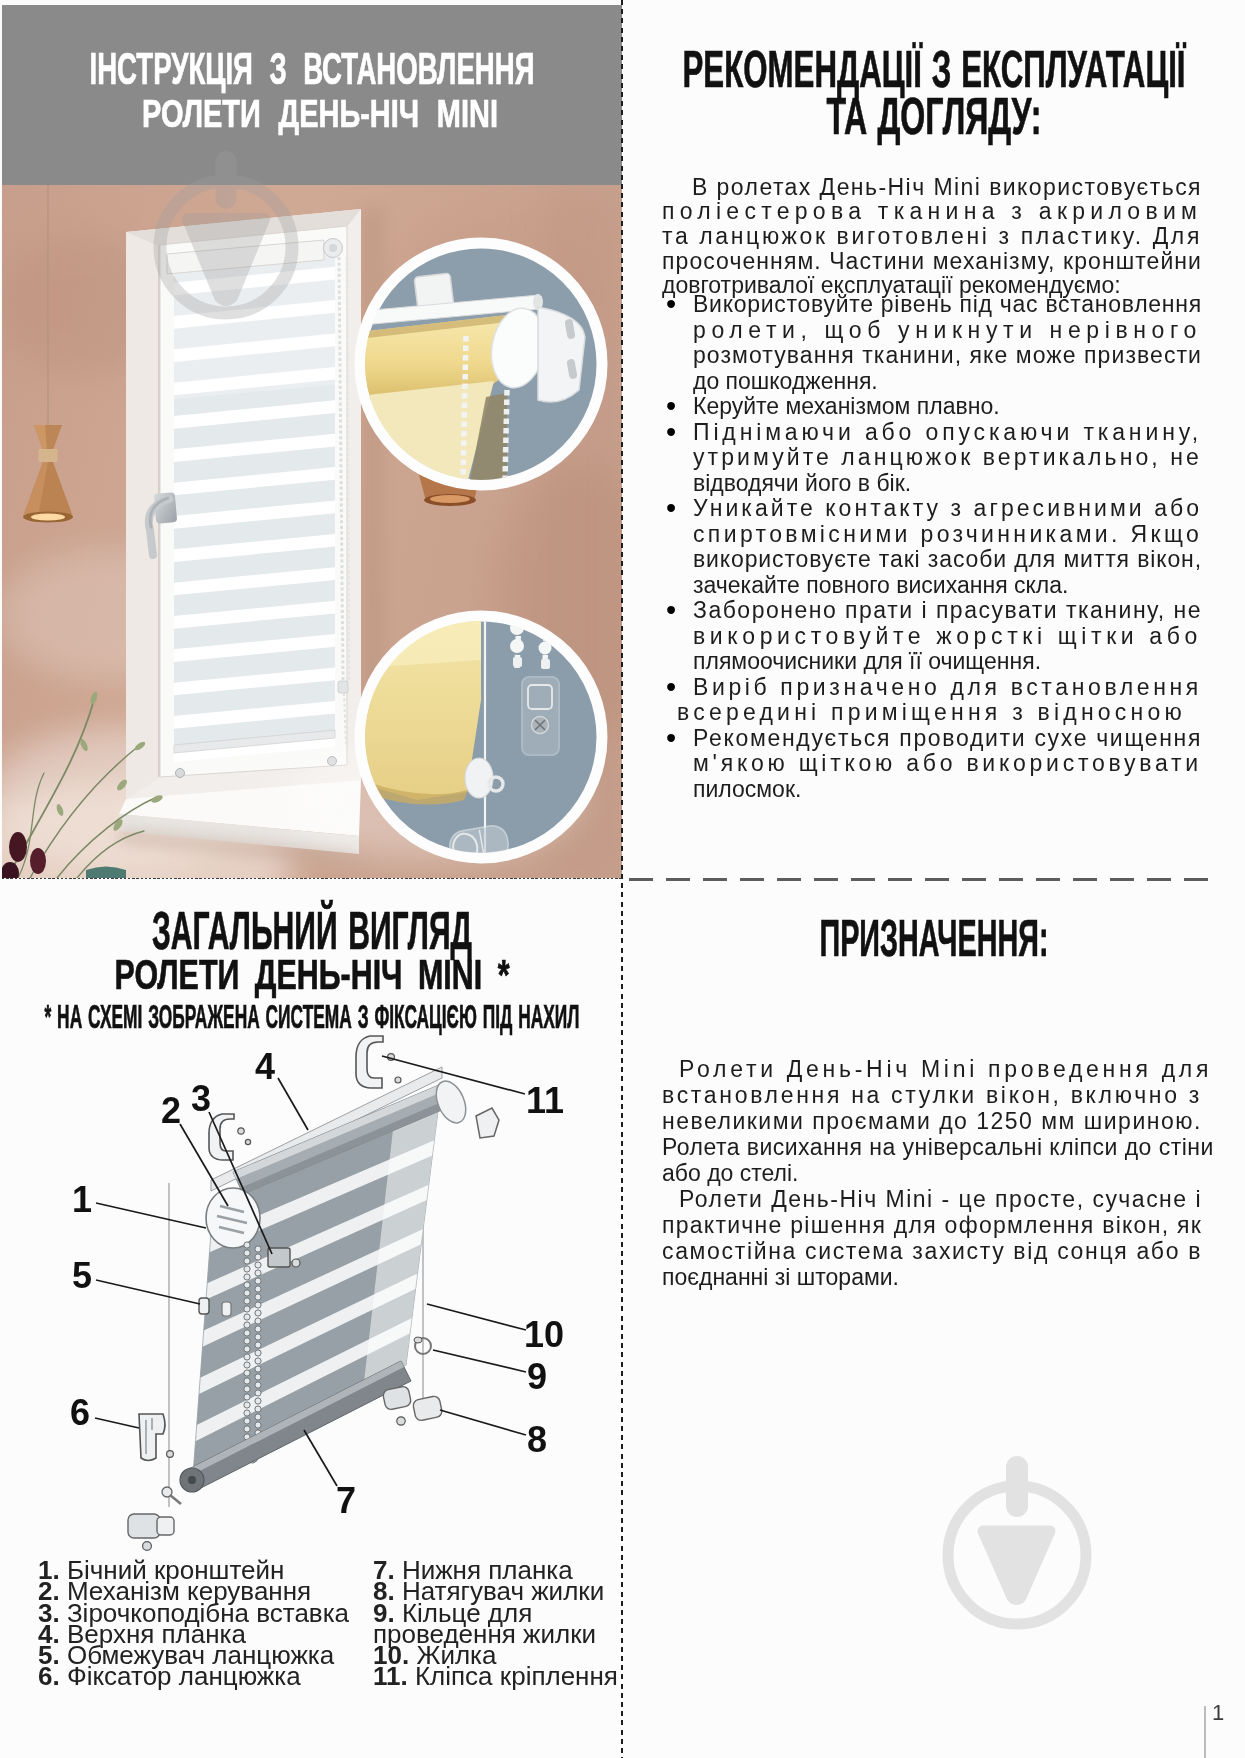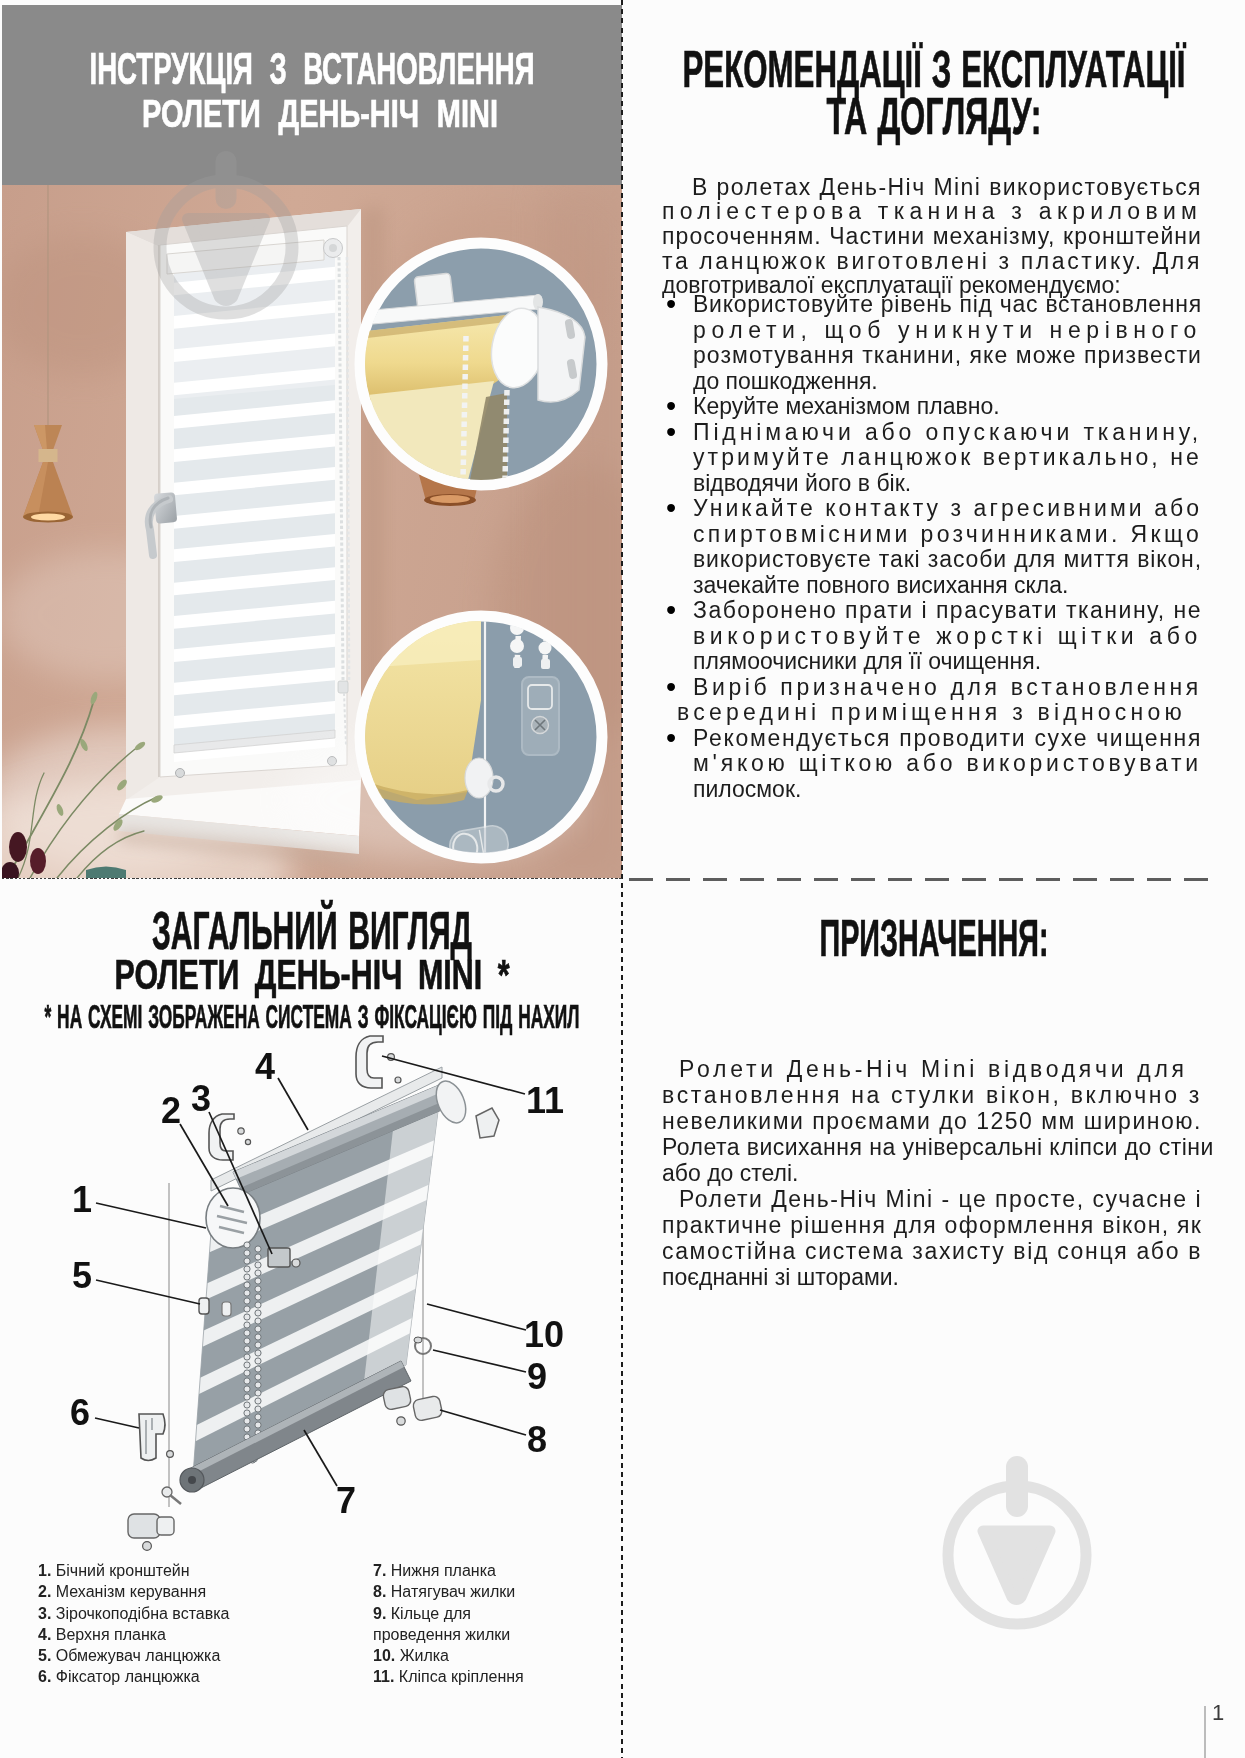--- a/index.html
+++ b/index.html
@@ -5,21 +5,21 @@
 body{width:1245px;height:1758px;background:#fcfcfc;font-family:"Liberation Sans",sans-serif;position:relative;overflow:hidden}
 .abs{position:absolute}
 .ln{white-space:nowrap}
 .cond{position:absolute;left:50%;top:0;line-height:1;white-space:pre;font-weight:bold;transform-origin:50% 50%;-webkit-text-stroke:0.7px currentColor}
 #p1 .ln,#list .ln{font-size:23px;color:#1d1d1d}
 #p1 .ln{line-height:24.7px;height:24.7px}
 #list .ln{line-height:25.5px;height:25.5px}
 #purp .ln{font-size:23px;line-height:26px;height:26px;color:#1d1d1d}
 .bull{position:relative}
 .bull .dot{position:absolute;left:4px;top:0}
-.leg{font-size:16px;line-height:21.3px;color:#222}
+.leg{font-size:26px;line-height:21.3px;color:#222}
 .leg b{letter-spacing:0}
 </style></head><body>
 
 <div class="abs" style="left:2px;top:5px;width:620px;height:180px;background:#8a8a8a"></div>
 
 <div class="abs" style="left:2px;top:46.7px;width:620px;height:45px">
     <span class="cond" style="font-size:44px;word-spacing:14px;color:#fff;transform:translateX(-50%) scaleX(0.6274)">ІНСТРУКЦІЯ З ВСТАНОВЛЕННЯ</span>
   </div>
 
 <div class="abs" style="left:2px;top:93.8px;width:636px;height:40px">
@@ -220,22 +220,22 @@
 <div class="abs" style="left:622px;top:44.3px;width:623px;height:52px">
     <span class="cond" style="font-size:51.5px;word-spacing:2px;color:#111;transform:translateX(-50%) scaleX(0.6065)">РЕКОМЕНДАЦІЇ З ЕКСПЛУАТАЦІЇ</span>
   </div>
 <div class="abs" style="left:622px;top:91.3px;width:623px;height:52px">
     <span class="cond" style="font-size:51.5px;word-spacing:2px;color:#111;transform:translateX(-50%) scaleX(0.6236)">ТА ДОГЛЯДУ:</span>
   </div>
 
 <div id="p1" class="abs" style="left:662px;top:174.7px;width:540px">
 <div class="ln " style="letter-spacing:1.44px;padding-left:30px;">В ролетах День-Ніч Mini використовується</div>
 <div class="ln " style="letter-spacing:5.27px;">поліестерова тканина з акриловим</div>
+<div class="ln " style="letter-spacing:2.62px;">та ланцюжок виготовлені з пластику. Для</div>
 <div class="ln " style="letter-spacing:1.07px;">просоченням. Частини механізму, кронштейни</div>
-<div class="ln " style="letter-spacing:2.62px;">та ланцюжок виготовлені з пластику. Для</div>
 <div class="ln " style="letter-spacing:0.00px;">довготривалої експлуатації рекомендуємо:</div>
 </div>
 
 <div id="list" class="abs" style="left:662px;top:292.3px;width:540px">
 <div class="bull">
       <span class="dot" style="font-size:29px;line-height:25.5px">•</span>
       <div class="ln" style="margin-left:31px;letter-spacing:0.72px">Використовуйте рівень під час встановлення</div>
       <div class="ln" style="margin-left:31px;letter-spacing:5.61px">ролети, щоб уникнути нерівного</div>
       <div class="ln" style="margin-left:31px;letter-spacing:1.07px">розмотування тканини, яке може призвести</div>
       <div class="ln" style="margin-left:31px;letter-spacing:0.00px">до пошкодження.</div>
@@ -455,21 +455,21 @@
 <div>проведення жилки</div>
 <div><b>10.</b> Жилка</div>
 <div><b>11.</b> Кліпса кріплення</div>
 </div>
 
 <div class="abs" style="left:622px;top:913.3px;width:623px;height:51px">
     <span class="cond" style="font-size:51px;word-spacing:2px;color:#111;transform:translateX(-50%) scaleX(0.5637)">ПРИЗНАЧЕННЯ:</span>
   </div>
 
 <div id="purp" class="abs" style="left:662px;top:1056px;width:540px">
-<div class="ln " style="letter-spacing:3.71px;padding-left:17px;">Ролети День-Ніч Mini відводячи для</div>
+<div class="ln " style="letter-spacing:3.71px;padding-left:17px;">Ролети День-Ніч Mini проведення для</div>
 <div class="ln " style="letter-spacing:2.69px;">встановлення на стулки вікон, включно з</div>
 <div class="ln " style="letter-spacing:1.50px;">невеликими проємами до 1250 мм шириною.</div>
 <div class="ln " style="letter-spacing:0.47px;">Ролета висихання на універсальні кліпси до стіни</div>
 <div class="ln " style="letter-spacing:0.00px;">або до стелі.</div>
 <div class="ln " style="letter-spacing:1.49px;padding-left:17px;">Ролети День-Ніч Mini - це просте, сучасне і</div>
 <div class="ln " style="letter-spacing:1.27px;">практичне рішення для оформлення вікон, як</div>
 <div class="ln " style="letter-spacing:1.66px;">самостійна система захисту від сонця або в</div>
 <div class="ln " style="letter-spacing:0.00px;">поєднанні зі шторами.</div>
 </div>
 

